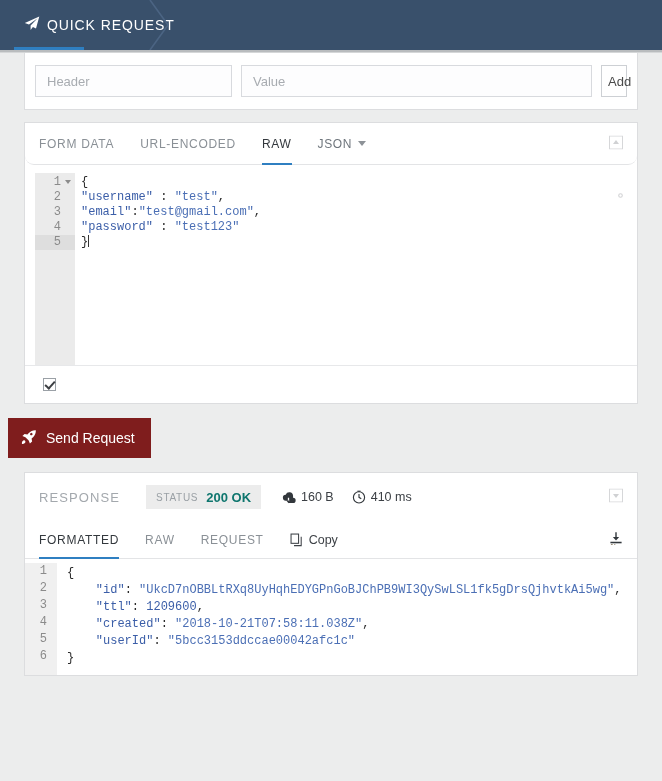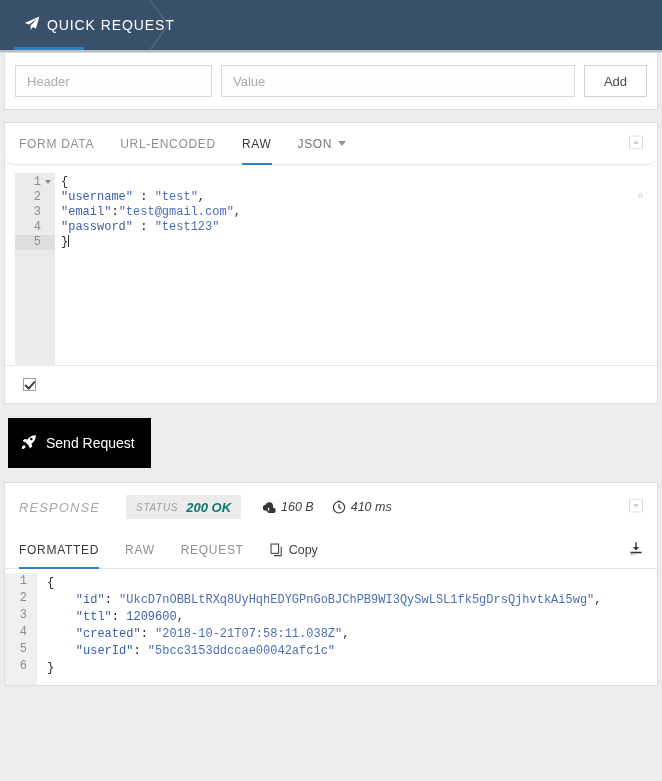--- a/index.html
+++ b/index.html
@@ -50,42 +50,42 @@
   .header-edge {
     height: 3px;
     background: #b9bcbe;
     border-bottom: 1px solid #d5d7d8;
   }
 
   
   .card {
     background: #ffffff;
     border: 1px solid #dcdddf;
-    margin: 0 4px;
+    margin: 0 24px;
   }
   .gap { height: 12px; }
 
   
   .headers-card { padding: 12px 10px; margin-top: 0; border-top: none; }
   .kv-row { display: flex; gap: 9px; }
   .inp {
     height: 32px;
     border: 1px solid #d8dade;
     background: #fdfdfe;
     padding: 0 11px;
     font-family: "Liberation Sans", sans-serif;
     font-size: 13px;
     color: #444;
     outline: none;
   }
   .inp::placeholder { color: #a8acb1; }
   .inp-header { width: 197px; }
   .inp-value { flex: 1; }
   .btn-add {
-    width: 63px; height: 32px;
+    width: 26px; height: 32px;
     border: 1px solid #cdd0d4;
     background: #ffffff;
     font-family: "Liberation Sans", sans-serif;
     font-size: 13px;
     color: #4a4a4a;
     cursor: pointer;
   }
 
   
   .body-card { }
@@ -222,39 +222,38 @@
   }
   .ct-text { font-size: 13px; color: #3f4246; }
   .ct-text b { font-weight: bold; }
   .help-icon { margin-left: 6px; vertical-align: -2px; cursor: pointer; }
 
   
   .send-zone { padding: 14px 8px; }
   .btn-send {
     display: inline-flex;
     align-items: center;
-    height: 50px;
+    height: 40px;
     padding: 0 16px 0 13px;
-    background: #000000;
+    background: #7f1d1d;
     border: none;
     color: #ffffff;
     font-family: "Liberation Sans", sans-serif;
     font-size: 14px;
     cursor: pointer;
   }
   .btn-send .rocket { margin-right: 9px; display: block; }
 
   
   .resp-head {
     position: relative;
     display: flex;
     align-items: center;
     height: 48px;
     padding: 0 14px;
-    font-style: italic;
   }
   .resp-title {
     font-size: 13px;
     letter-spacing: 1.1px;
     color: #a3a8ad;
     margin-right: 26px;
   }
   .status-badge {
     display: flex; align-items: center;
     background: #ececec;

